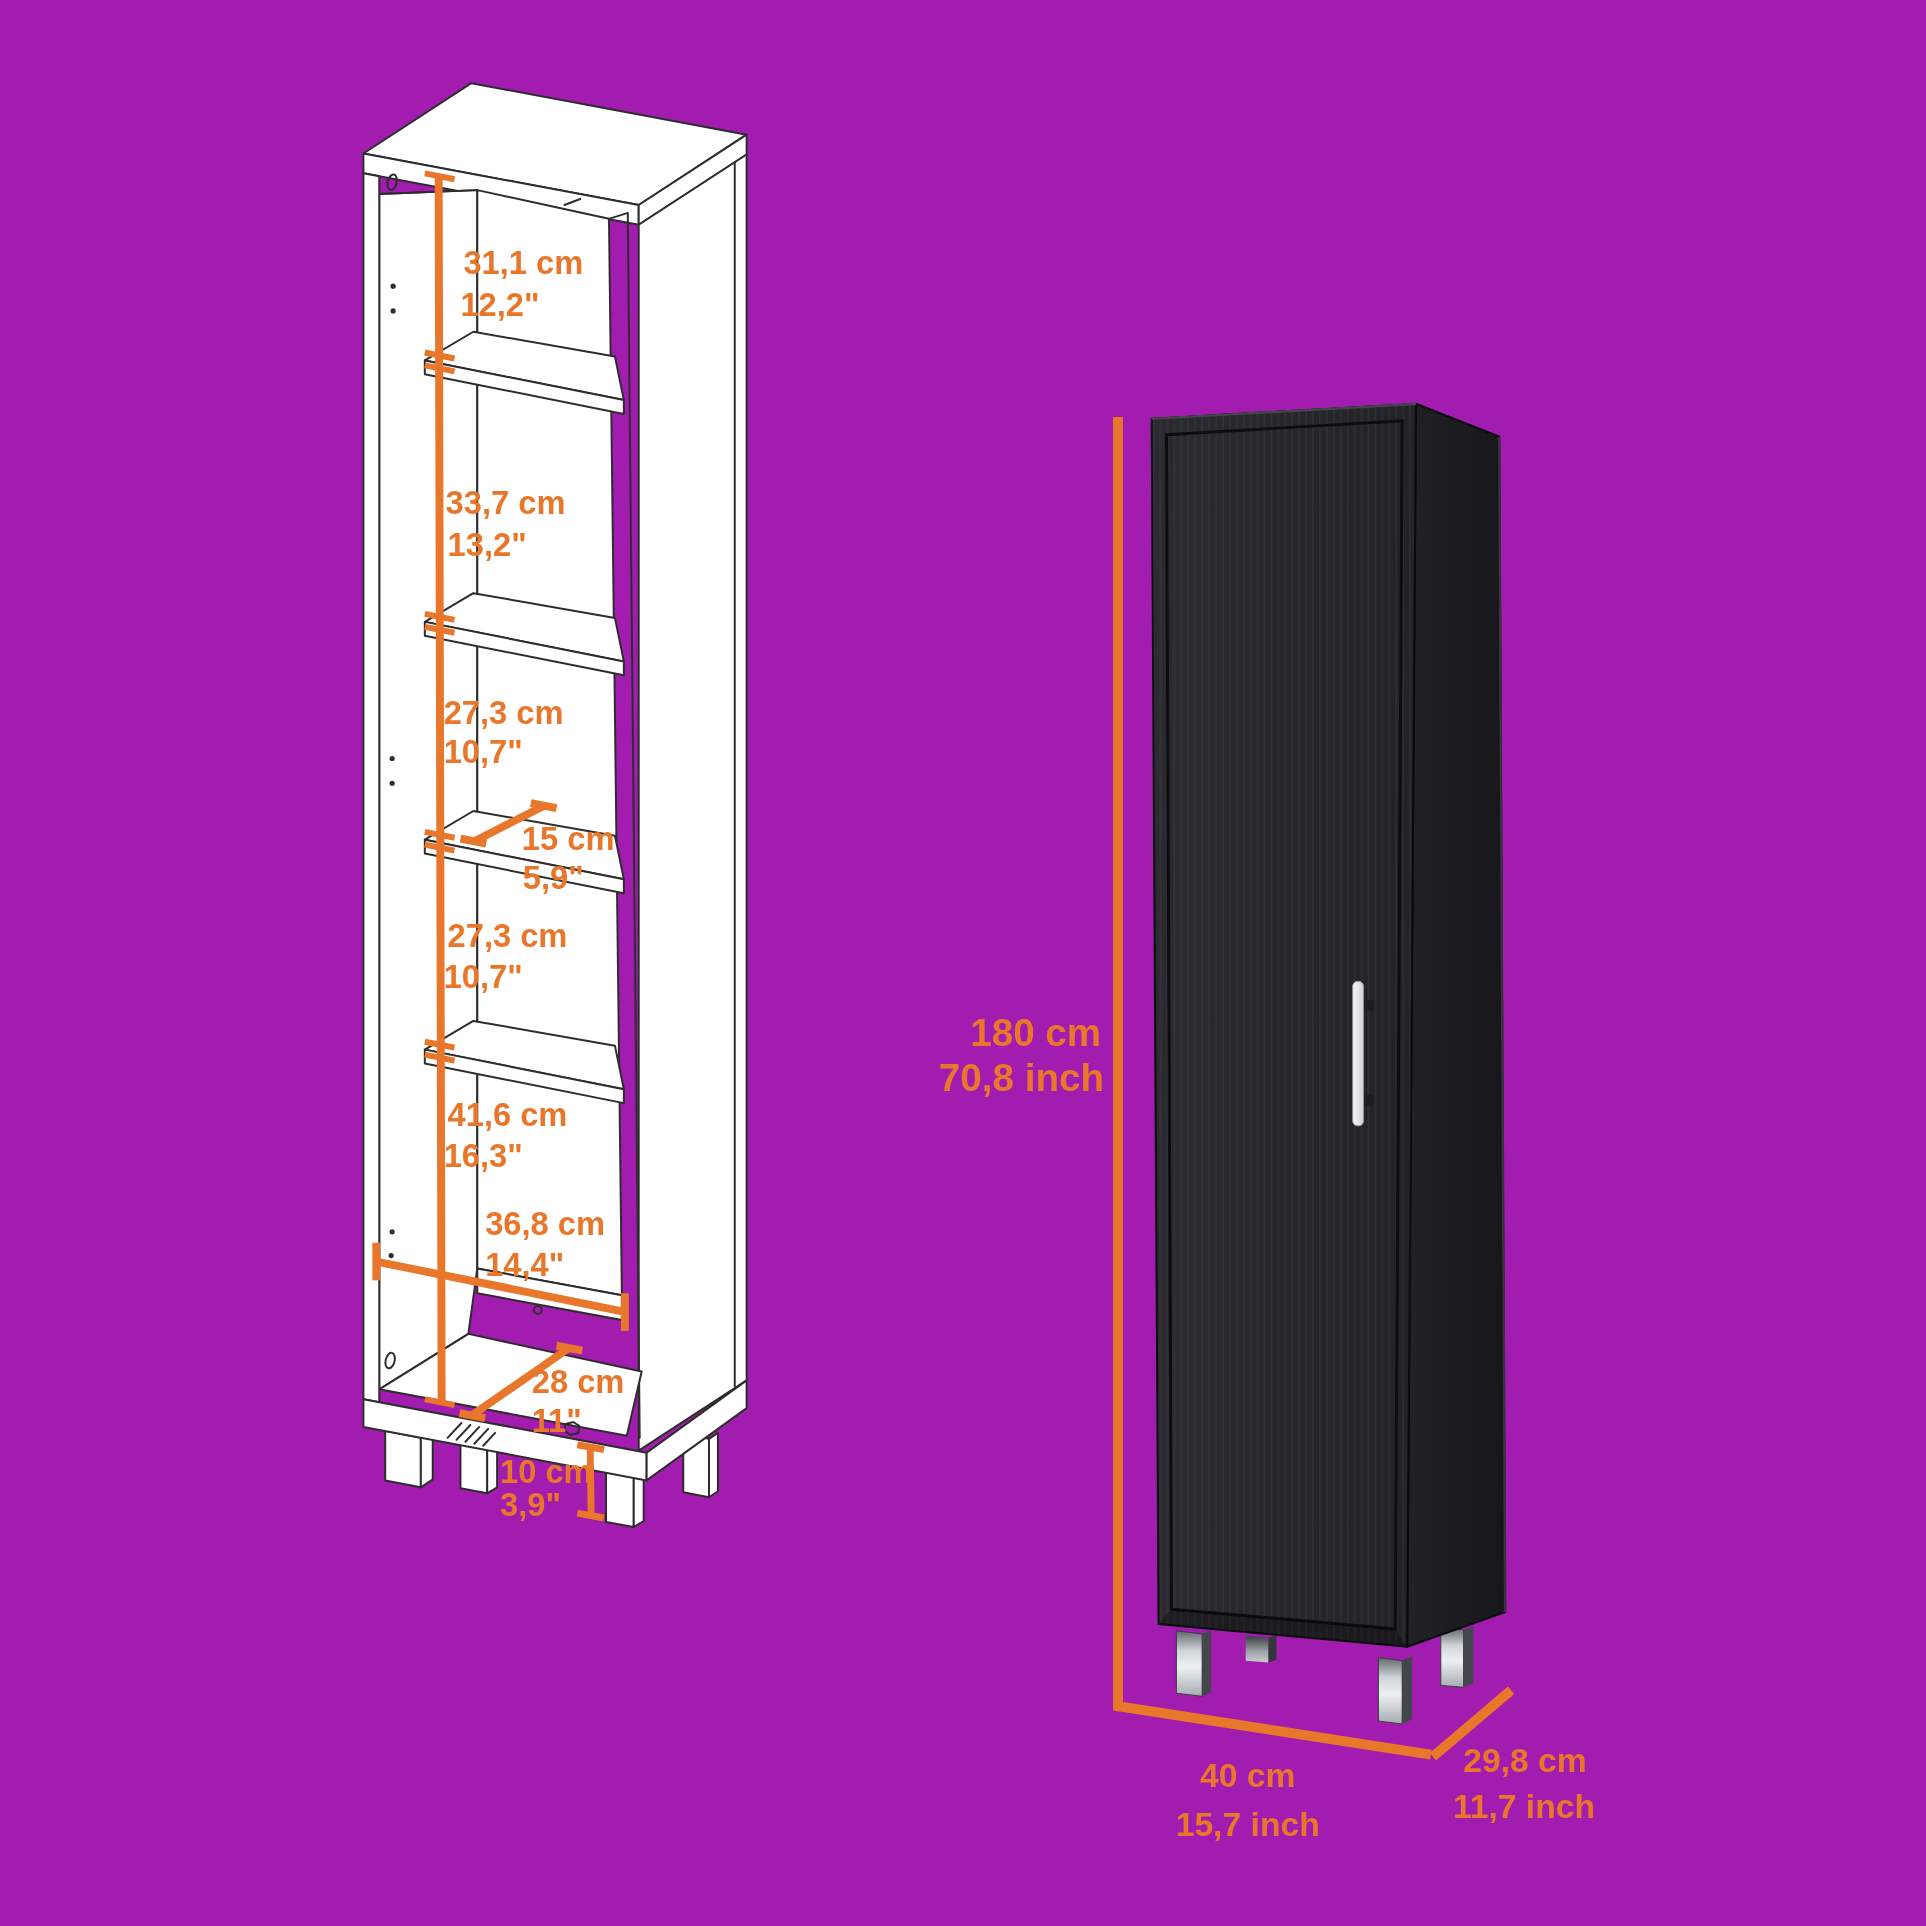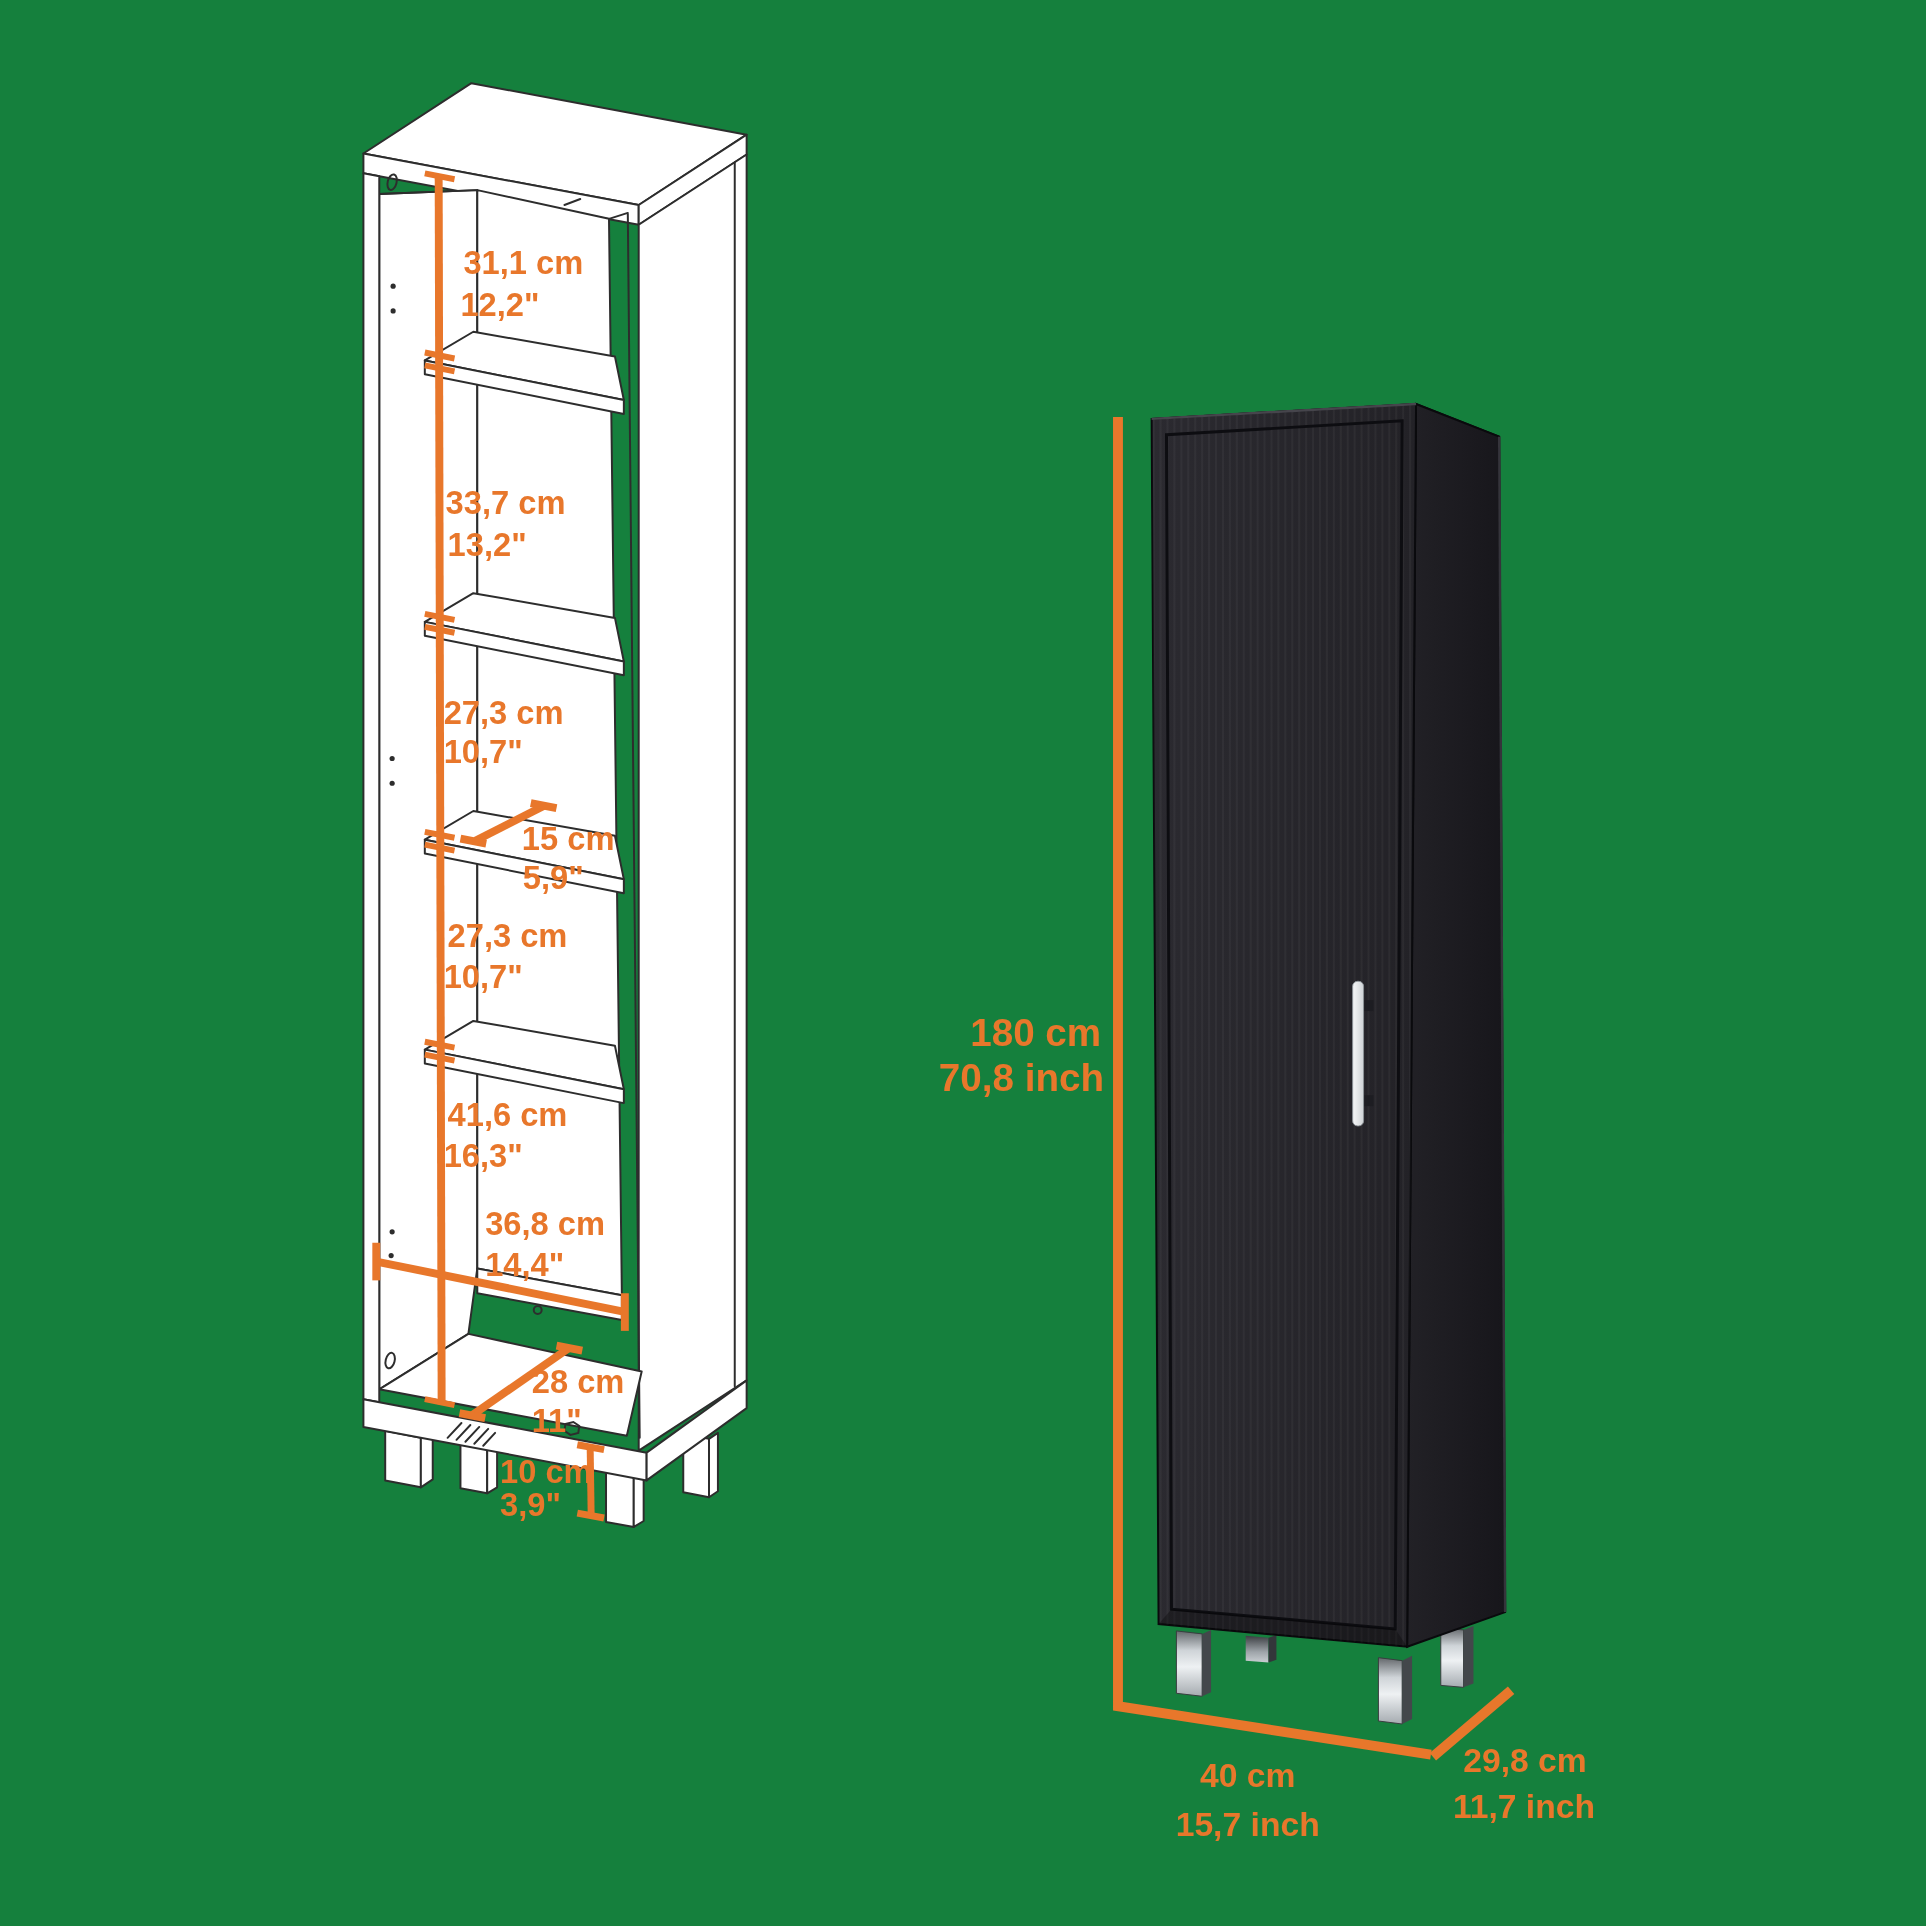--- a/index.html
+++ b/index.html
@@ -1,20 +1,20 @@
 <!DOCTYPE html>
 <html><head>
 <meta charset="utf-8">
 <style>
   :root{
     --orange:#e8772b;
     --sketch:#2d2d2d;
   }
   html,body{margin:0;padding:0;background:#ffffff;}
-  #stage{position:relative;width:1927px;height:1927px;background:#15803d;overflow:hidden;}
+  #stage{position:relative;width:1927px;height:1927px;background:#a21caf;overflow:hidden;}
   svg{position:absolute;left:0;top:0;}
   text{font-family:"Liberation Sans", sans-serif;font-weight:bold;fill:var(--orange);}
   .lbl{font-size:33px;}
   .lblBig{font-size:39px;}
   .lblBot{font-size:34px;}
   .lblDep{font-size:34px;}
   .sk{fill:#ffffff;stroke:var(--sketch);stroke-width:2;stroke-linejoin:round;}
   .skl{fill:none;stroke:var(--sketch);stroke-width:2;stroke-linecap:round;}
   .or{stroke:var(--orange);fill:none;}
 </style>

